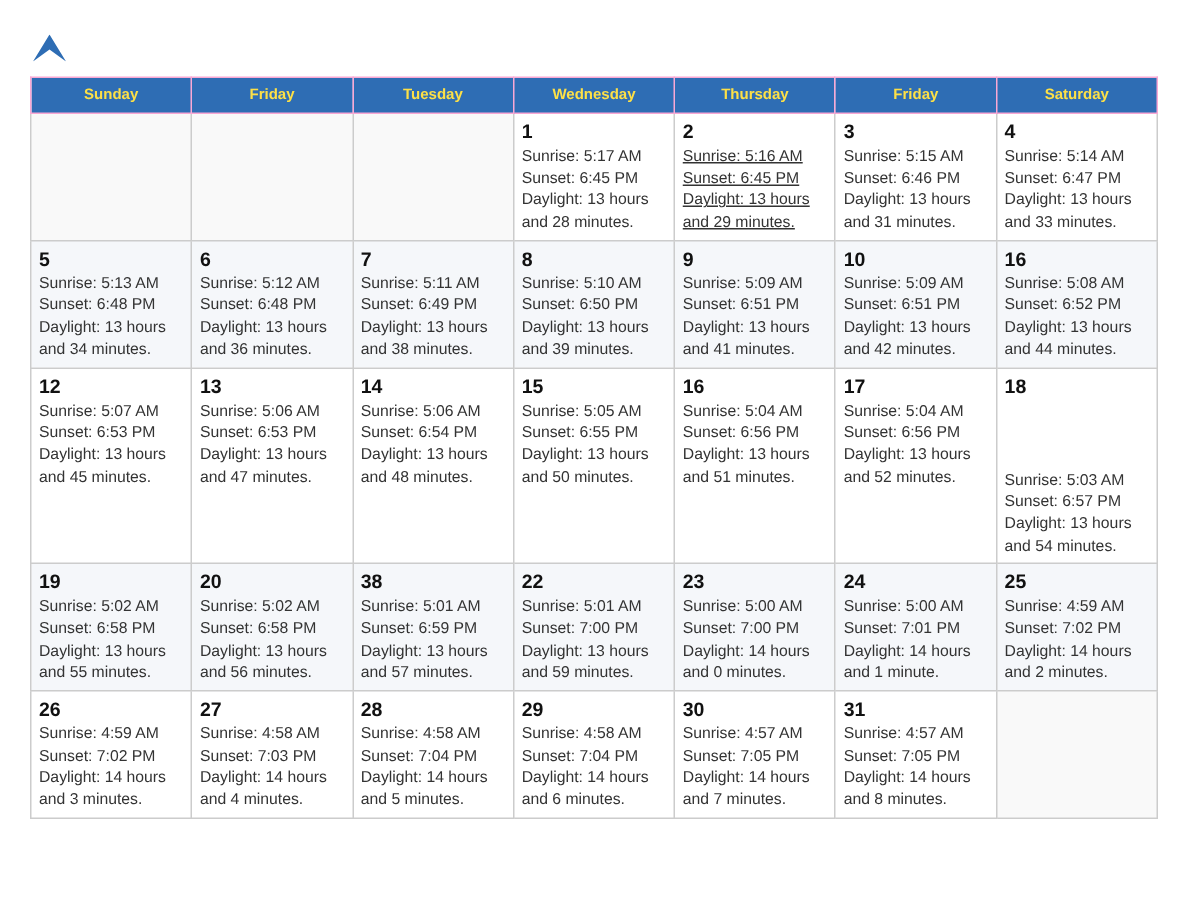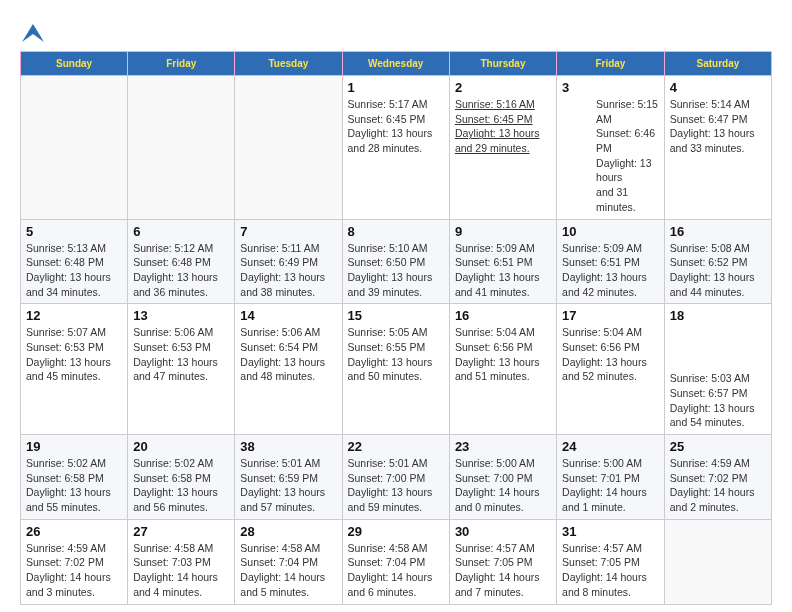--- a/index.html
+++ b/index.html
@@ -121,21 +121,21 @@
         </td>
         <td>
           <div class="day-number">2</div>
           <div class="day-info" style="white-space: pre-line; text-decoration: underline;">Sunrise: 5:16 AM
 Sunset: 6:45 PM
 Daylight: 13 hours
 and 29 minutes.</div>
         </td>
         <td>
           <div class="day-number">3</div>
-          <div class="day-info" style="white-space: pre-line; margin-left: 34px;">Sunrise: 5:15 AM
+          <div class="day-info" style="white-space: pre-line;">Sunrise: 5:15 AM
 Sunset: 6:46 PM
 Daylight: 13 hours
 and 31 minutes.</div>
         </td>
         <td>
           <div class="day-number">4</div>
           <div class="day-info" style="white-space: pre-line;">Sunrise: 5:14 AM
 Sunset: 6:47 PM
 Daylight: 13 hours
 and 33 minutes.</div>

